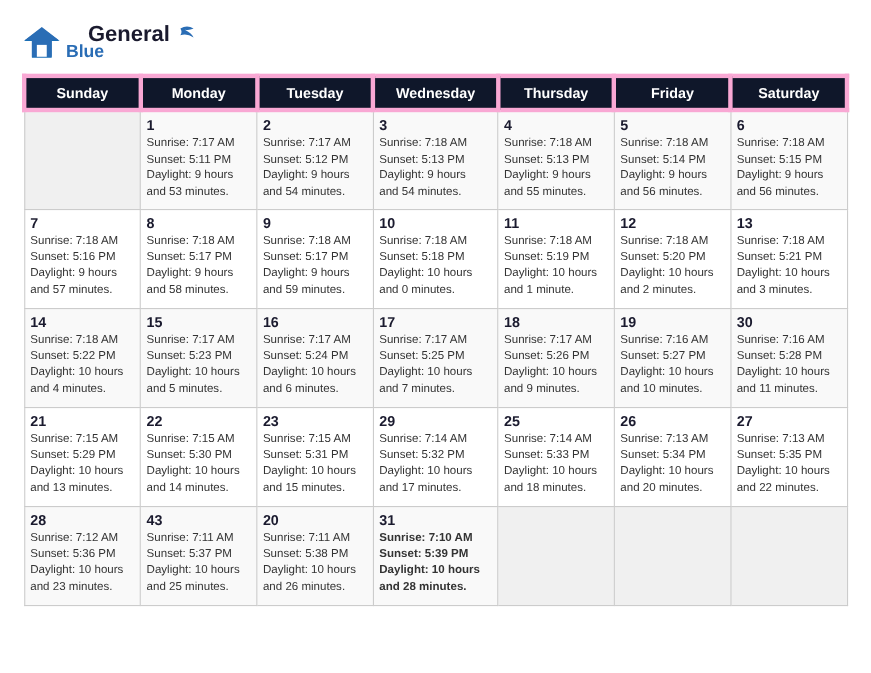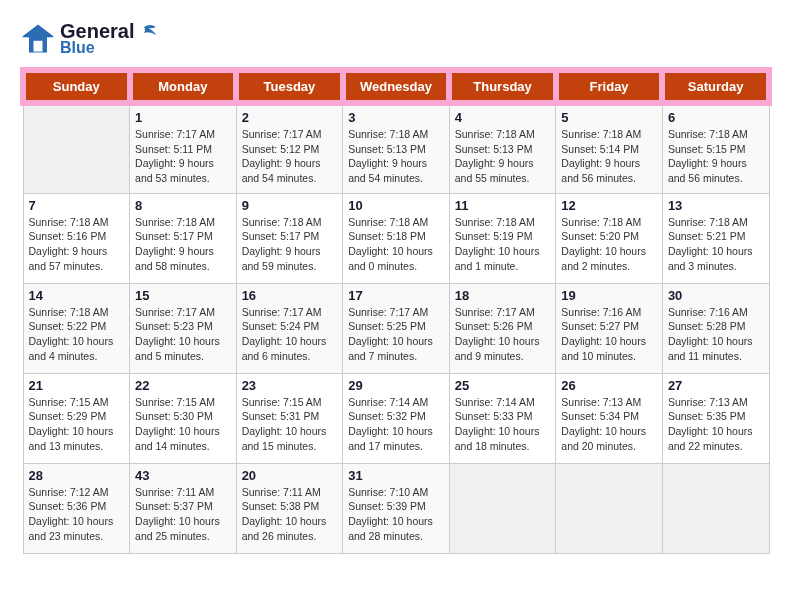--- a/index.html
+++ b/index.html
@@ -36,27 +36,27 @@
     .cal-subtitle {
       font-size: 16px;
       color: #333;
     }
     table {
       width: 100%;
       border-collapse: collapse;
       font-size: 11px;
     }
     thead tr th {
-      background: #c2410c;
+      background: #0f172a;
       color: #fff;
       text-align: center;
       padding: 6px 4px;
       font-size: 13px;
       font-weight: bold;
-      border: 6px solid #f9a8d4;
+      border: 4px solid #f9a8d4;
     }
     tbody tr td {
       border: 1px solid #ccc;
       vertical-align: top;
       padding: 4px 5px;
       min-height: 80px;
       height: 90px;
     }
     tbody tr:nth-child(odd) td {
       background: #f9f9f9;
@@ -86,21 +86,21 @@
 <div class="header">
   <div class="logo">
     <svg class="logo-icon" viewBox="0 0 40 40">
       <rect x="0" y="0" width="40" height="40" fill="white"></rect>
       <polygon points="20,5 38,18 30,18 30,35 10,35 10,18 2,18" fill="#1a6eb5"></polygon>
       <polygon points="25,8 38,18 32,18 32,35 28,35 28,15 22,15 22,35 18,35 18,18 8,18" fill="#1a6eb5" opacity="0"></polygon>
       <path d="M 20 4 L 37 17 L 30 17 L 30 34 L 10 34 L 10 17 L 3 17 Z" fill="#2a6db5"></path>
       <rect x="15" y="22" width="10" height="12" fill="white"></rect>
     </svg>
     <div>
-      <div style="display:flex; align-items:flex-end; gap:2px;">
+      <div style="display:flex; align-items:flex-start; gap:2px;margin-left:20px;">
         <span style="font-size:20px; font-weight:bold; color:#1a1a2e;">General</span>
         <svg width="22" height="22" viewBox="0 0 22 22">
           <path d="M8 6 Q14 2 20 6 Q16 8 12 7 Q18 10 20 14 Q14 10 8 12 Q10 9 8 6Z" fill="#2a6db5"></path>
         </svg>
       </div>
       <div style="font-size:16px; font-weight:bold; color:#2a6db5; margin-top:-4px;">Blue</div>
     </div>
   </div>
 </div>
 
@@ -332,21 +332,21 @@
         </td>
         <td>
           <span class="day-num">20</span>
           <div class="day-info" style="white-space: pre-line;">Sunrise: 7:11 AM
 Sunset: 5:38 PM
 Daylight: 10 hours
 and 26 minutes.</div>
         </td>
         <td>
           <span class="day-num">31</span>
-          <div class="day-info" style="white-space: pre-line;">Sunrise: 7:10 AM
+          <div class="day-info" style="white-space: pre-line; font-weight: bold;">Sunrise: 7:10 AM
 Sunset: 5:39 PM
 Daylight: 10 hours
 and 28 minutes.</div>
         </td>
         <td class="empty-cell"></td>
         <td class="empty-cell"></td>
         <td class="empty-cell"></td>
       </tr>
     </tbody>
 </table>

